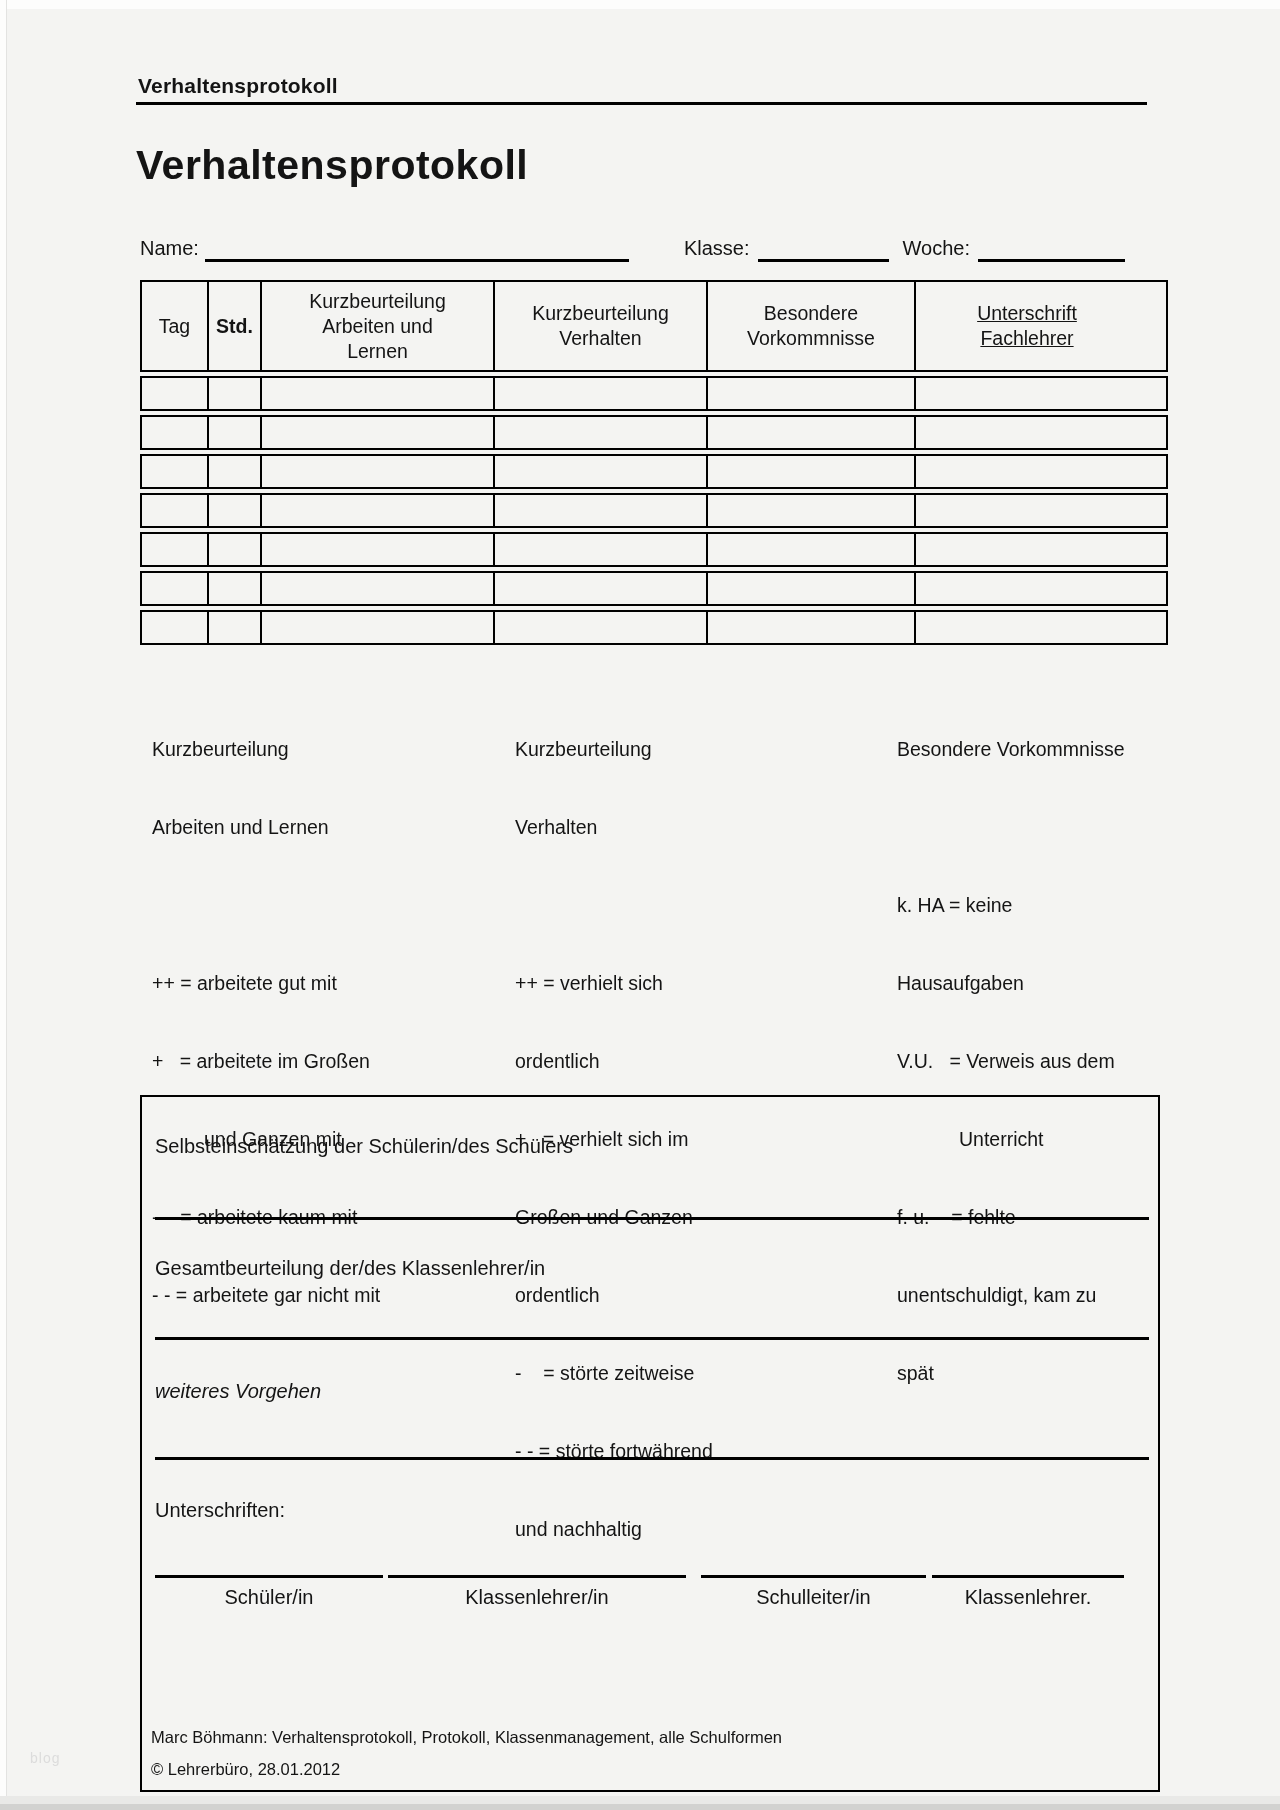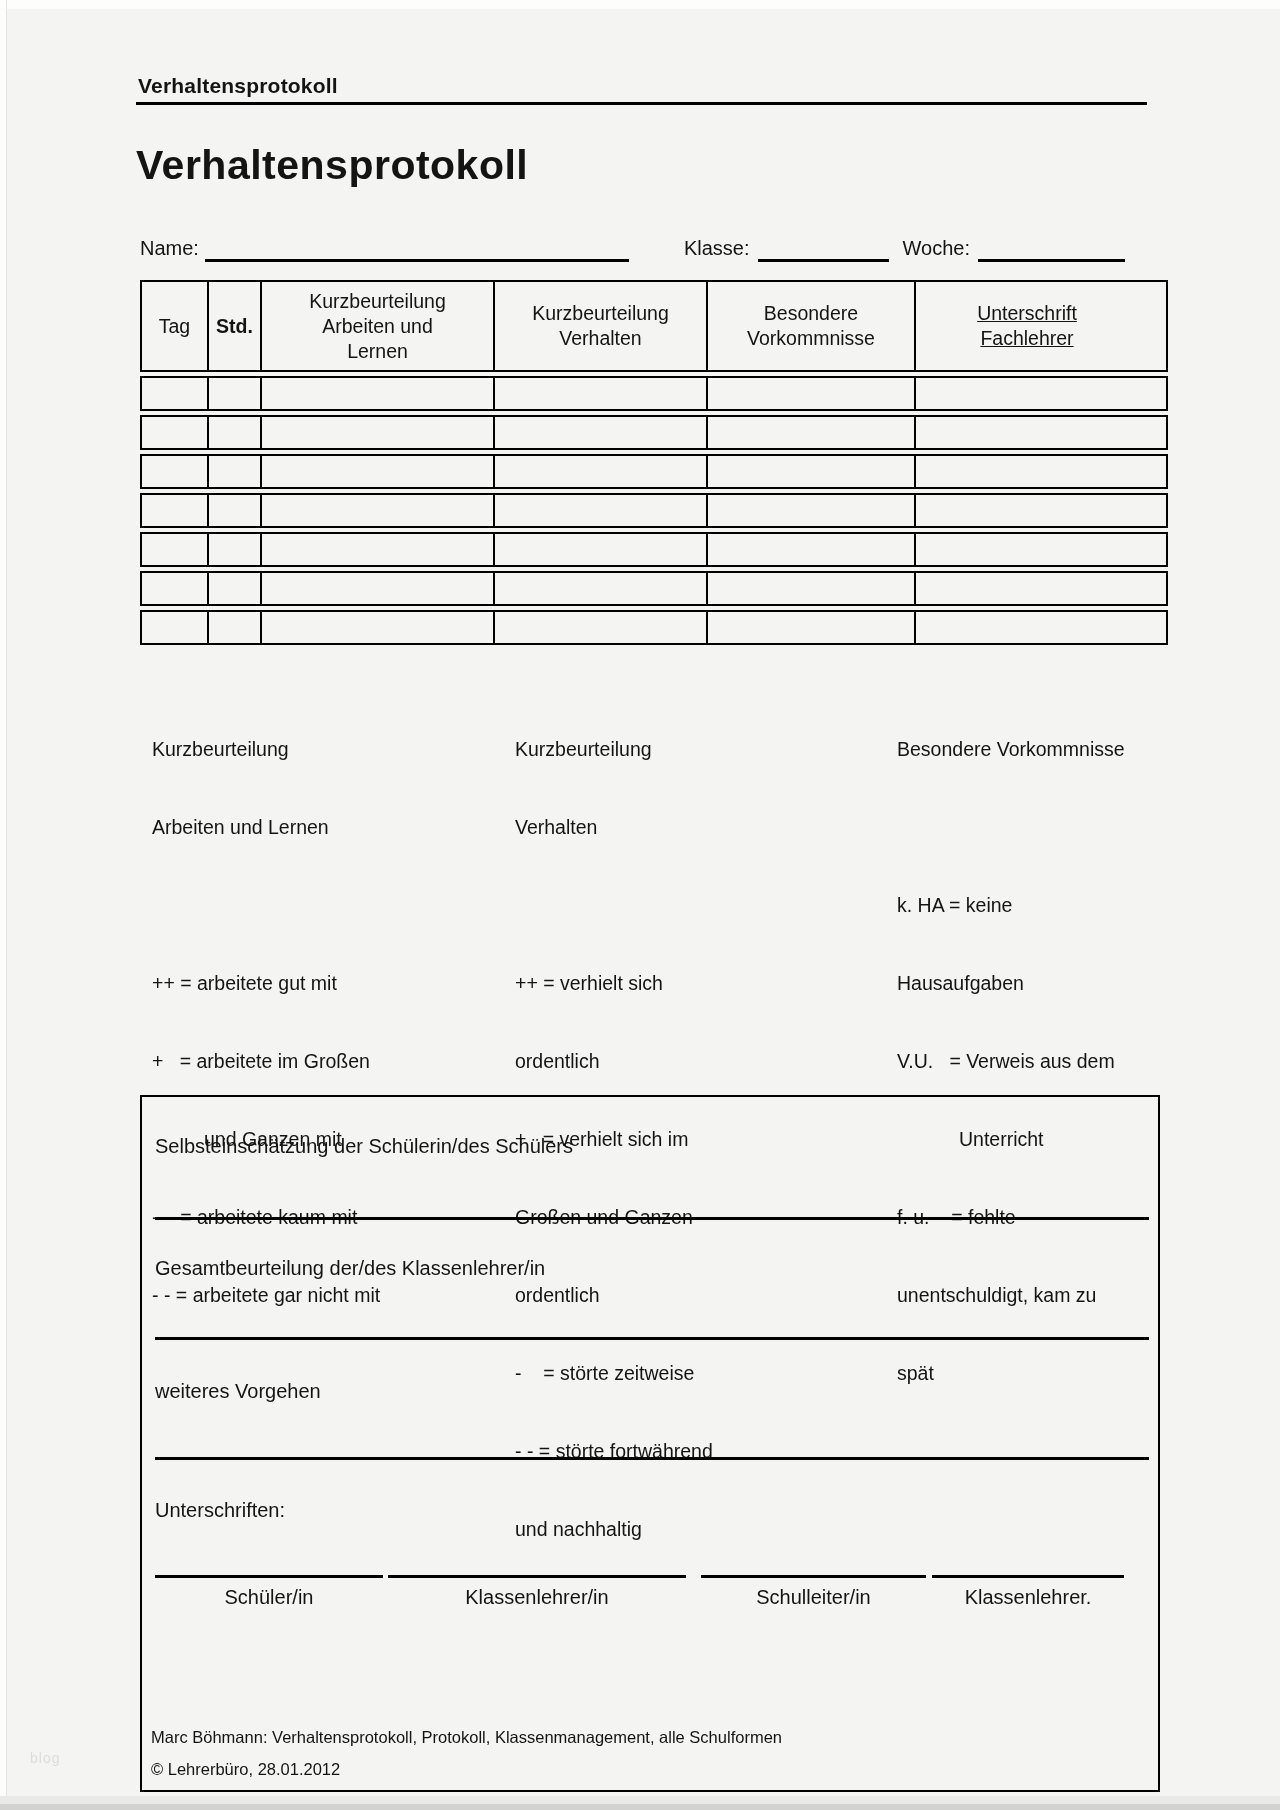--- a/index.html
+++ b/index.html
@@ -196,21 +196,21 @@
     <div>f. u.    = fehlte</div>
     <div>unentschuldigt, kam zu</div>
     <div>spät</div>
   </div>
 
   <div class="abs bbox">
     <div class="lab" style="top:38px;">Selbsteinschätzung der Schülerin/des Schülers</div>
     <div class="brule" style="top:120px;"></div>
     <div class="lab" style="top:160px;">Gesamtbeurteilung der/des Klassenlehrer/in</div>
     <div class="brule" style="top:240px;"></div>
-    <div class="lab" style="top:283px;">weiteres Vorgehen</div>
+    <div class="lab" style="top:283px;font-style:italic;">weiteres Vorgehen</div>
     <div class="brule" style="top:360px;"></div>
     <div class="lab" style="top:402px;">Unterschriften:</div>
     <div class="sigrow">
       <div class="sig" style="width:228px;margin-right:5px;">
         <div class="sigline"></div>
         <div class="signame">Schüler/in</div>
       </div>
       <div class="sig" style="width:298px;margin-right:15px;">
         <div class="sigline"></div>
         <div class="signame">Klassenlehrer/in</div>

